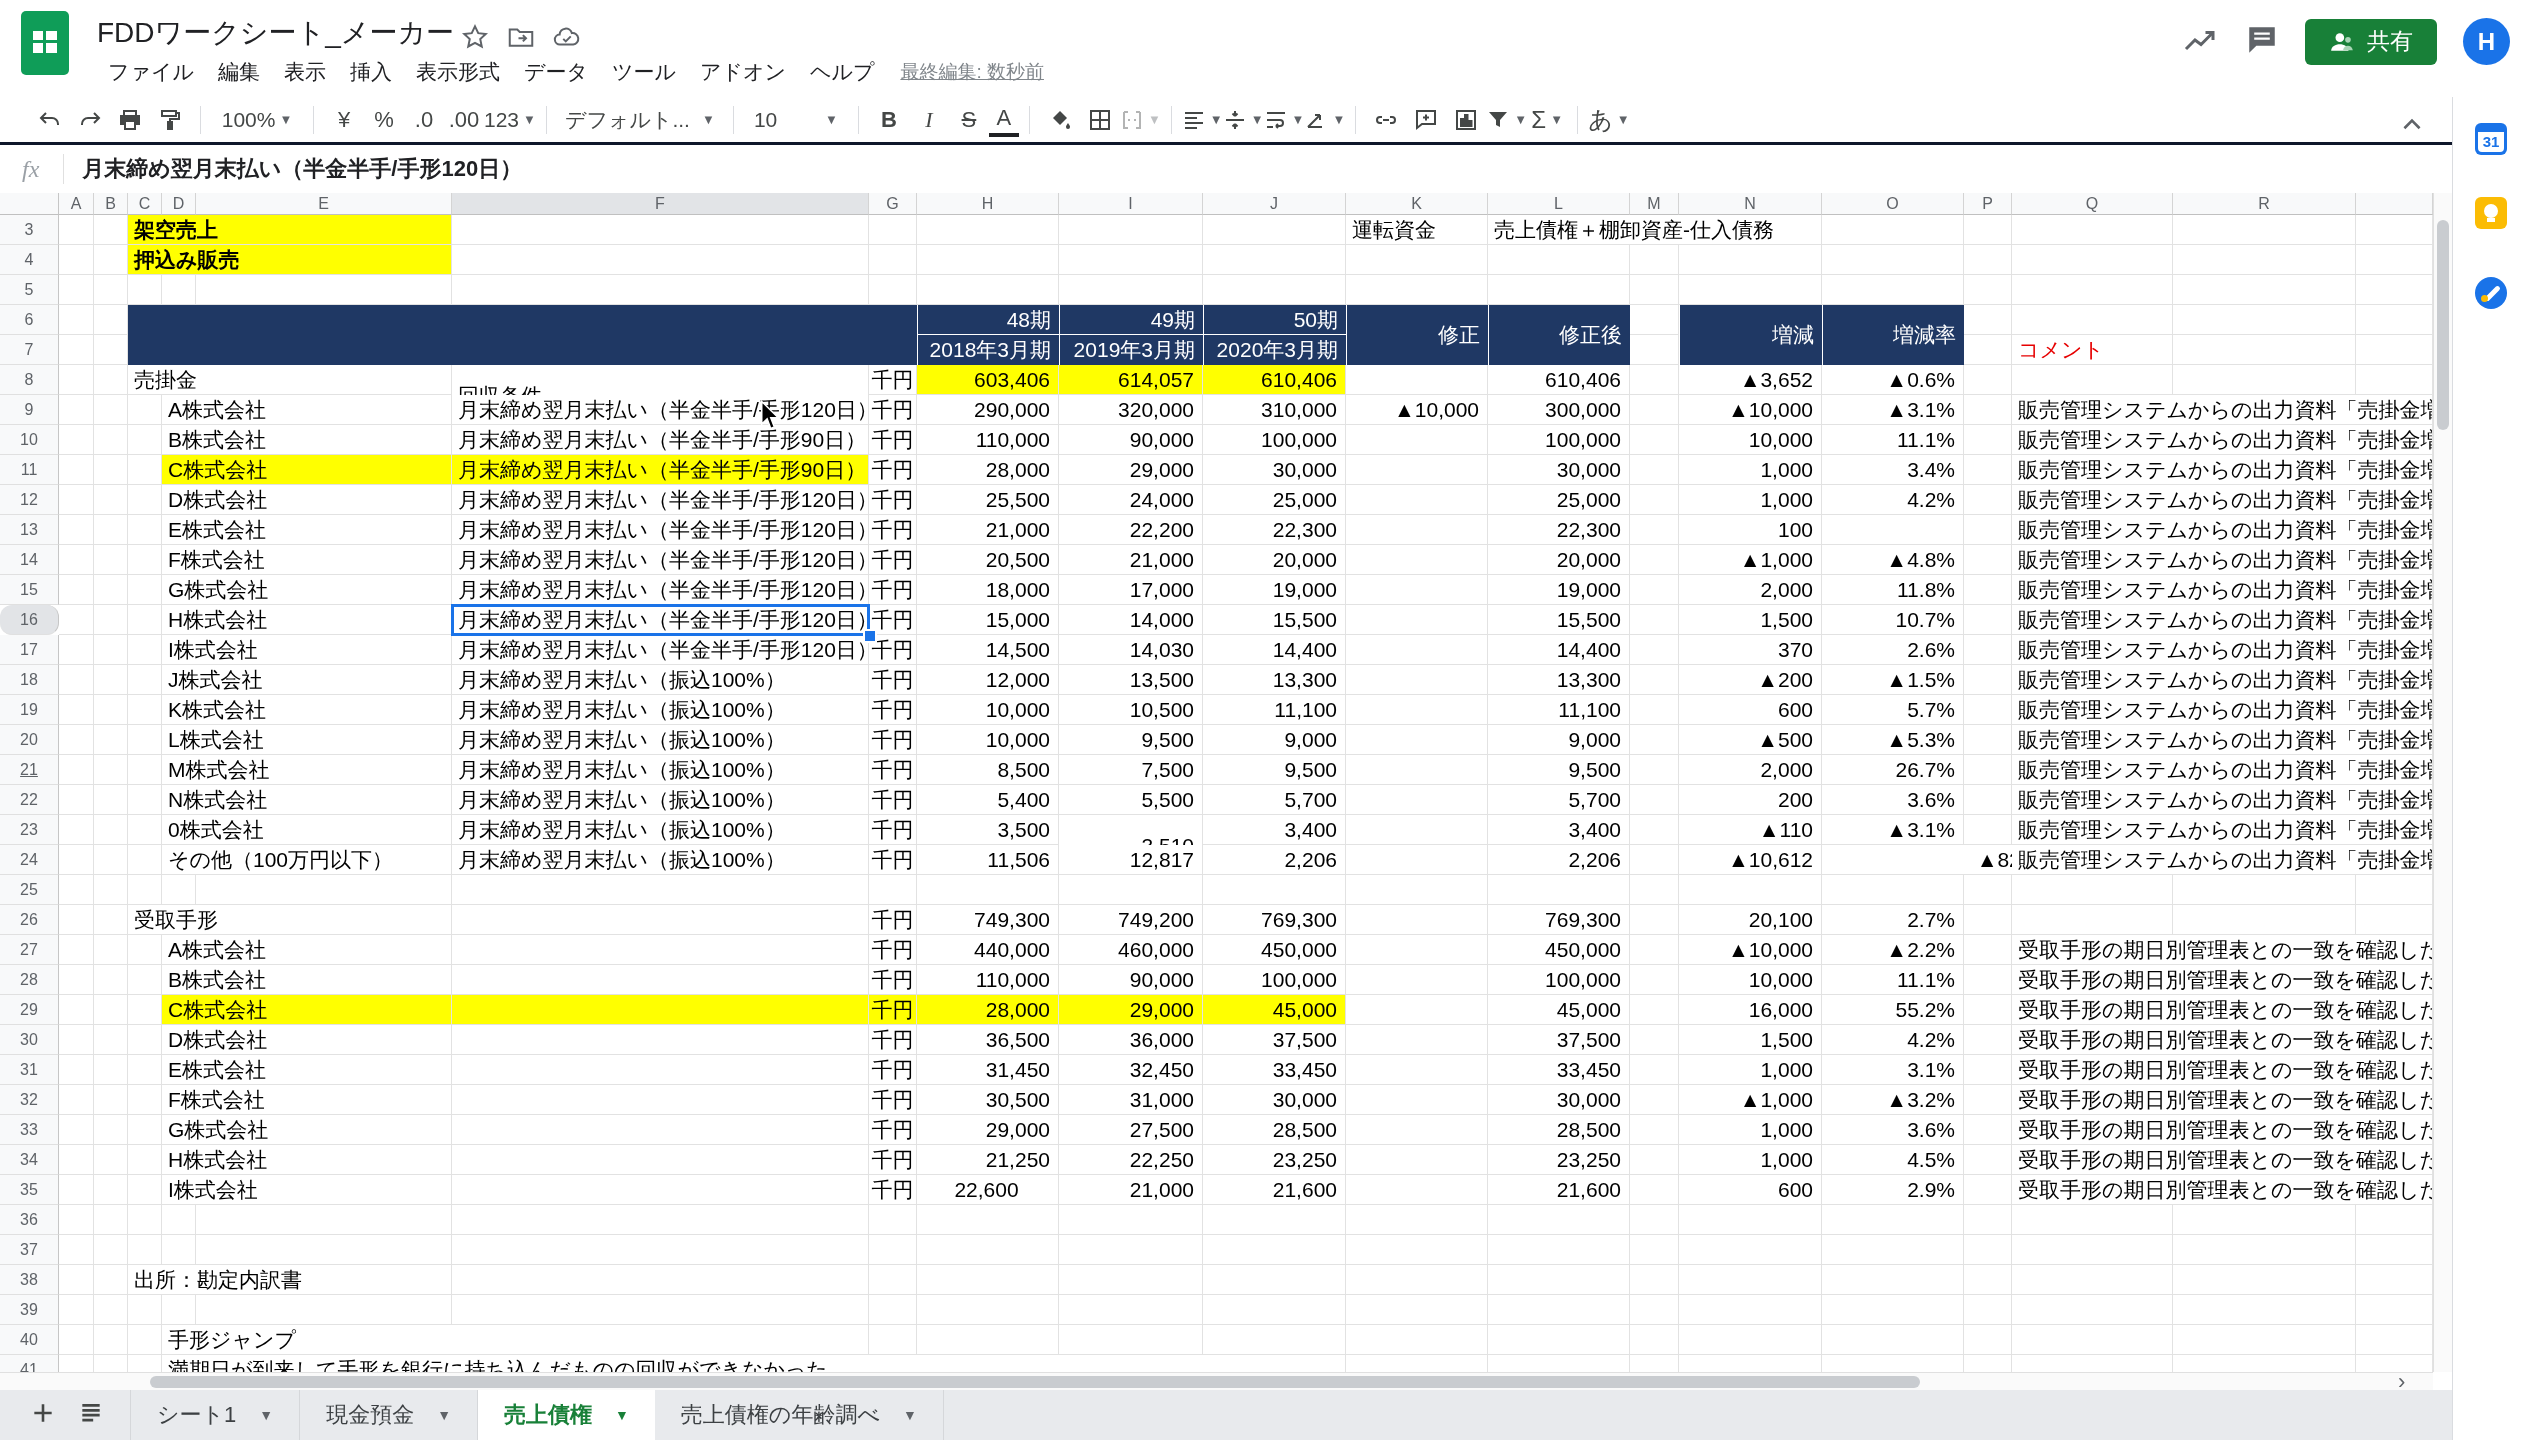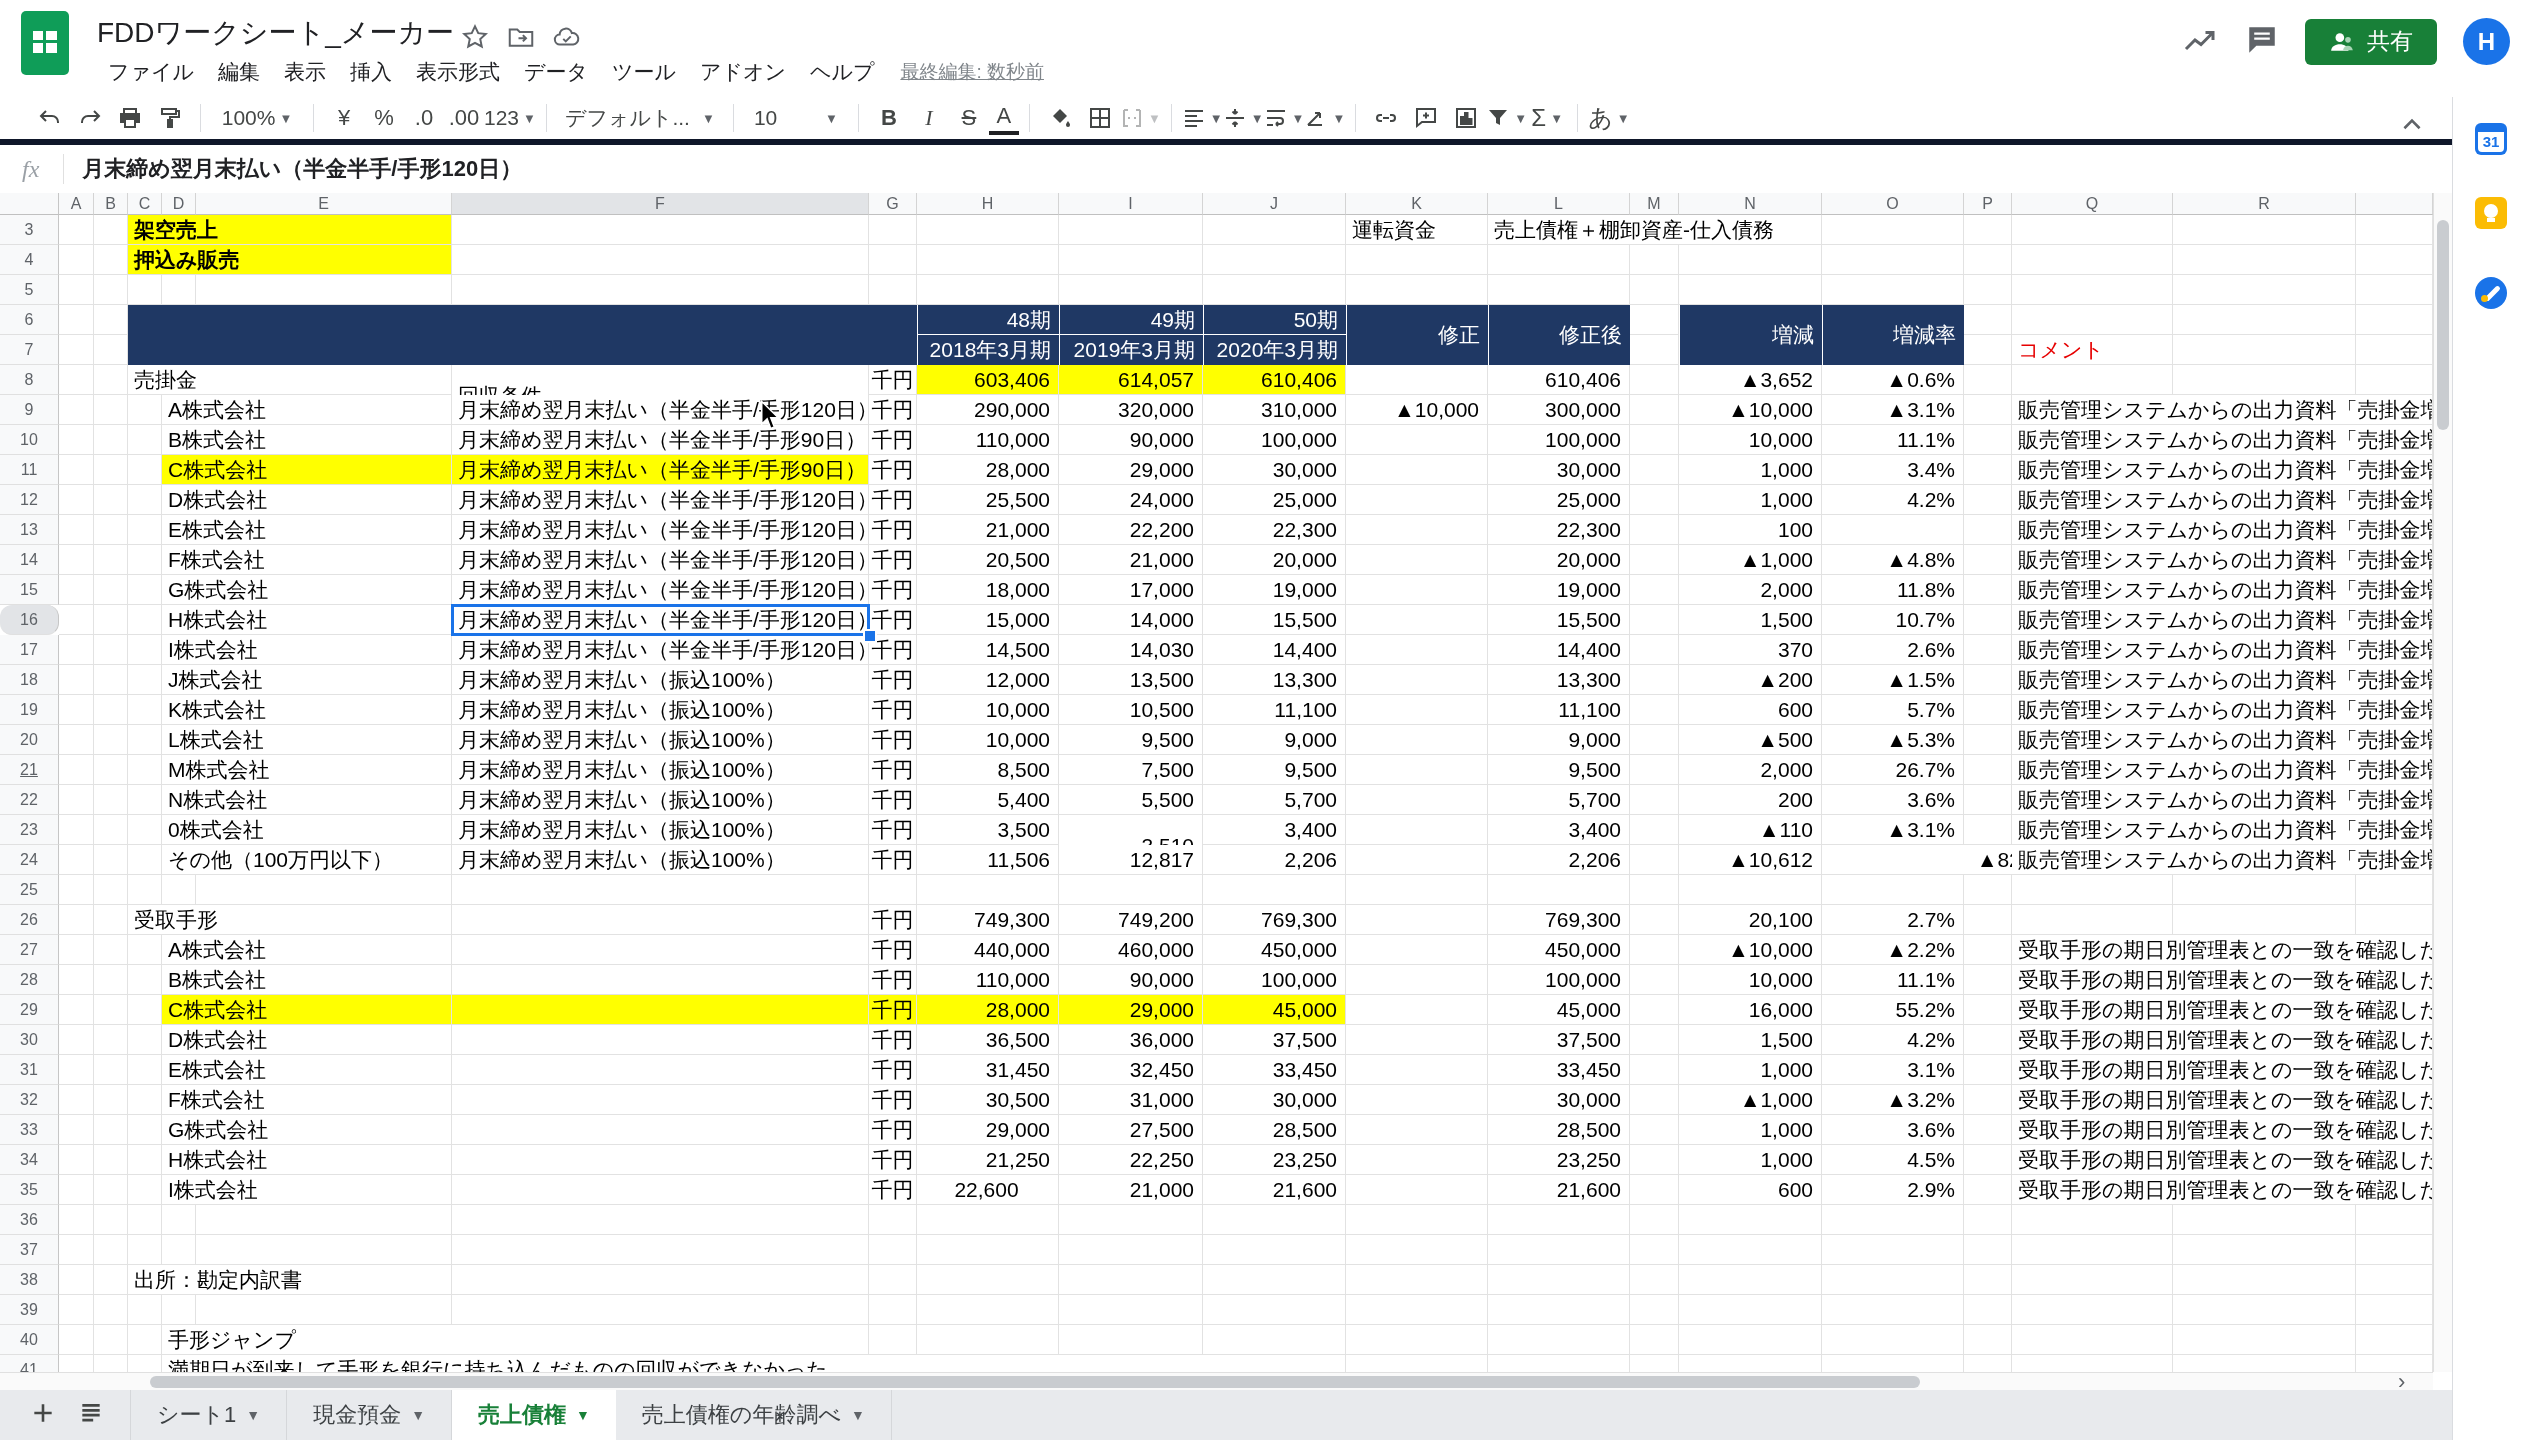--- a/index.html
+++ b/index.html
@@ -12,21 +12,21 @@
   #logo .grid:after{content:"";position:absolute;left:10px;top:0;width:3px;height:22px;background:#0f9d58;}
   #doc-title{position:absolute;left:97px;top:14px;font-size:28px;color:#202124;white-space:nowrap;}
   .title-icon{position:absolute;top:22px;width:30px;height:30px;color:#5f6368;}
   #menu-row{position:absolute;left:96px;top:52px;height:40px;display:flex;align-items:center;}
   .menu-item{font-size:21px;color:#202124;padding:0 12px;cursor:default;}
   #last-edit{font-size:19px;color:#80868b;text-decoration:underline;margin-left:14px;white-space:nowrap;}
   #tb-right{position:absolute;right:18px;top:18px;display:flex;align-items:center;gap:26px;}
   #share-btn{display:flex;align-items:center;gap:12px;background:#188038;color:#fff;border-radius:6px;height:46px;padding:0 24px;font-size:23px;}
   #avatar{width:47px;height:47px;border-radius:50%;background:#1a73e8;color:#fff;font-size:24px;display:flex;align-items:center;justify-content:center;font-weight:bold;}
   
-  #toolbar{position:absolute;left:0;top:97px;width:2528px;height:48px;background:#fff;border-bottom:6px solid #0f172a;display:flex;align-items:center;padding-left:30px;box-sizing:border-box;color:#444746;}
+  #toolbar{position:absolute;left:0;top:97px;width:2528px;height:48px;background:#fff;border-bottom:3px solid #0f172a;display:flex;align-items:center;padding-left:30px;box-sizing:border-box;color:#444746;}
   .tbtn{display:flex;align-items:center;justify-content:center;min-width:40px;height:40px;font-size:22px;color:#444746;}
   .tsep{width:1px;height:28px;background:#dadce0;margin:0 10px;}
   .caret{font-size:13px;color:#5f6368;margin-left:4px;}
   .tlabel{font-size:21px;color:#444746;}
   #collapse-toolbar{position:absolute;right:96px;top:8px;}
   
   #formula-bar{position:absolute;left:0;top:145px;width:2528px;height:48px;background:#fff;border-bottom:1px solid #e0e0e0;display:flex;align-items:center;}
   #fx{font-family:"Liberation Serif",serif;font-style:italic;font-size:24px;color:#9aa0a6;margin:0 24px 0 22px;}
   #fx-sep{width:1px;height:30px;background:#e0e0e0;margin-right:18px;}
   #formula-value{font-size:22px;color:#202124;font-weight:bold;white-space:nowrap;}
@@ -51,21 +51,21 @@
   #fill-handle{position:absolute;width:10px;height:10px;background:#1a73e8;border:2px solid #fff;z-index:7;box-sizing:content-box;}
   
   #vscroll{position:absolute;left:2433px;top:193px;width:19px;height:1179px;background:#fafafa;border-left:1px solid #e0e0e0;box-sizing:border-box;}
   #vthumb{position:absolute;left:3px;top:27px;width:12px;height:210px;border-radius:6px;background:#c9ccd0;}
   #hscroll{position:absolute;left:0;top:1372px;width:2433px;height:18px;background:#fafafa;border-top:1px solid #e0e0e0;box-sizing:border-box;}
   #hthumb{position:absolute;left:150px;top:3px;width:1770px;height:12px;border-radius:6px;background:#c9ccd0;}
   #hscroll-right{position:absolute;left:2398px;top:-4px;font-size:22px;color:#5f6368;}
   
   #tabbar{position:absolute;left:0;top:1390px;width:2528px;height:50px;background:#e8eaed;display:flex;align-items:stretch;}
   #tab-tools{display:flex;align-items:center;gap:22px;padding:0 26px 0 30px;color:#444746;}
-  .sheet-tab{display:flex;align-items:center;gap:10px;padding:0 26px;font-size:22px;color:#3c4043;border-right:1px solid #d5d7da;}
+  .sheet-tab{display:flex;align-items:center;gap:23px;padding:0 26px;font-size:22px;color:#3c4043;border-right:1px solid #d5d7da;}
   .sheet-tab:first-of-type{border-left:1px solid #d5d7da;}
   .sheet-tab.active{background:#fff;color:#188038;font-weight:bold;border-right:none;}
   .tab-caret{font-size:14px;color:#5f6368;}
   .sheet-tab.active .tab-caret{color:#188038;}
   #explore-btn{position:absolute;right:6px;top:6px;width:38px;height:38px;border-radius:8px;background:#0f9d58;color:#fff;display:flex;align-items:center;justify-content:center;font-size:22px;}
   
   #side-panel{position:absolute;left:2452px;top:97px;width:76px;height:1343px;background:#fff;border-left:1px solid #dadce0;box-sizing:border-box;}
   .sp-icon{position:absolute;left:22px;width:32px;height:32px;}
   #icon-calendar{top:26px;background:#1a73e8;border-radius:6px;}
   #icon-calendar .cal-body{position:absolute;left:3px;top:9px;right:3px;bottom:3px;background:#fff;border-radius:0 0 4px 4px;color:#1a73e8;font-size:15px;font-weight:bold;text-align:center;line-height:20px;}

